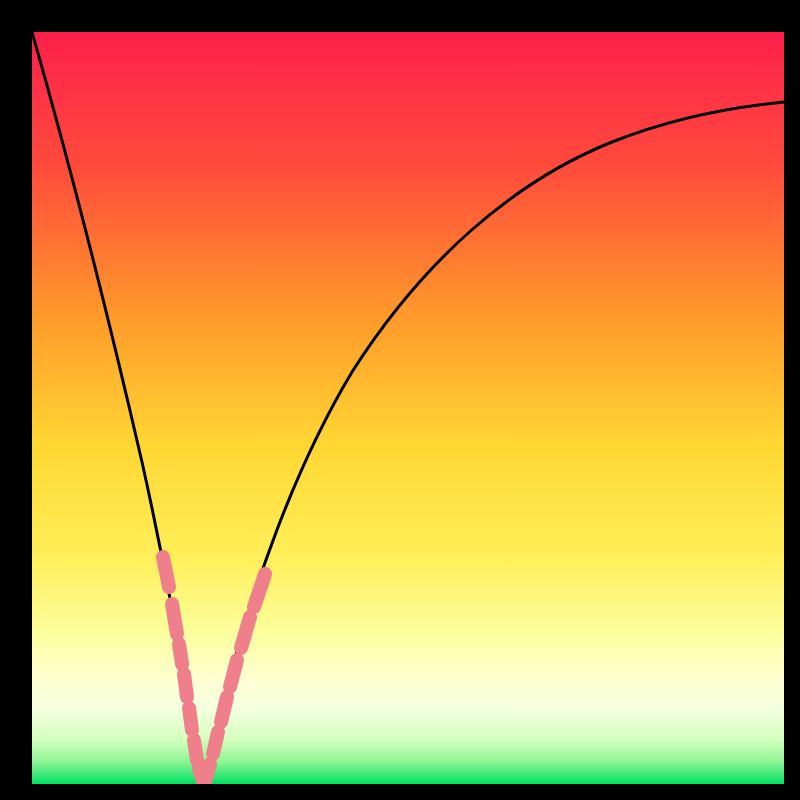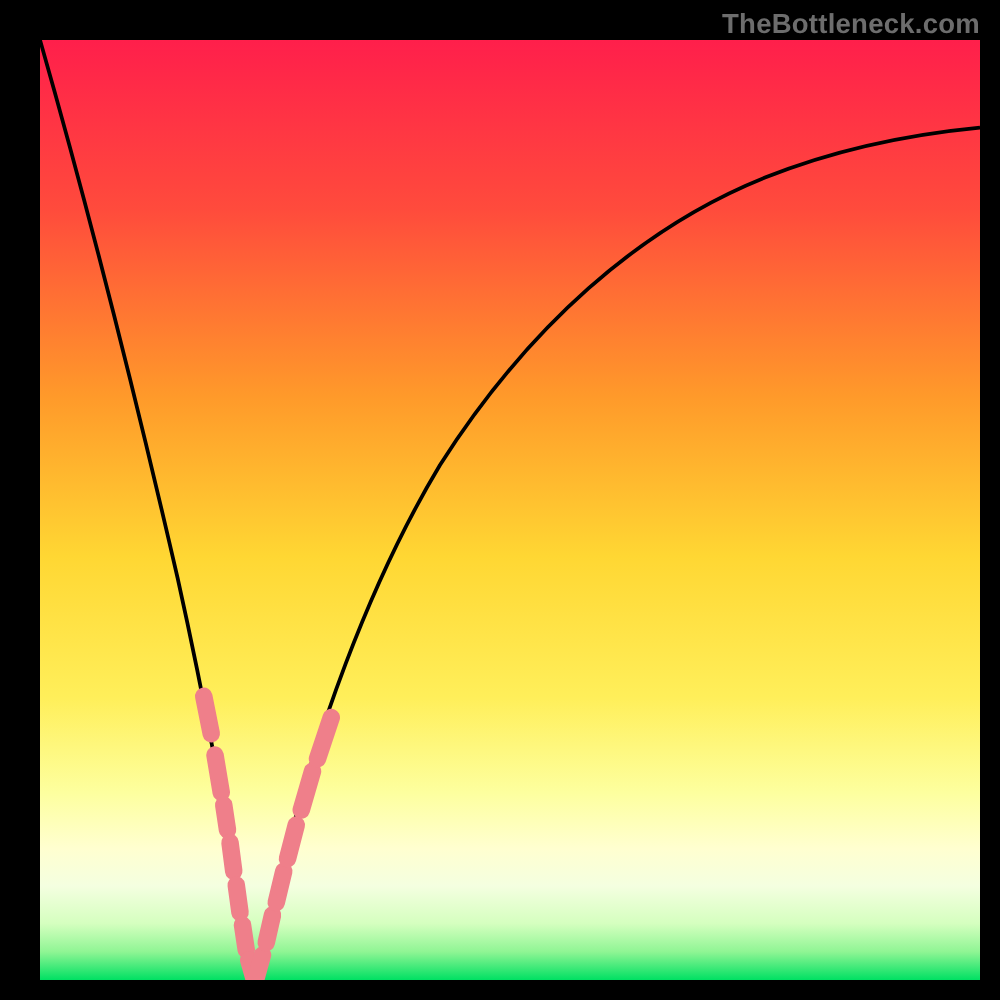--- a/index.html
+++ b/index.html
@@ -102,14 +102,13 @@
         <path d="M 181 722 L 186 700"></path>
         <path d="M 189 690 L 195 665"></path>
         <path d="M 198 655 L 205 628"></path>
         <path d="M 209 616 L 218 585"></path>
         <path d="M 222 575 L 233 542"></path>
       </g>
     </svg>
 
   </div>
 
-  <div class="watermark">TheBottleneck.com</div>
 </div>
 
 </body></html>

